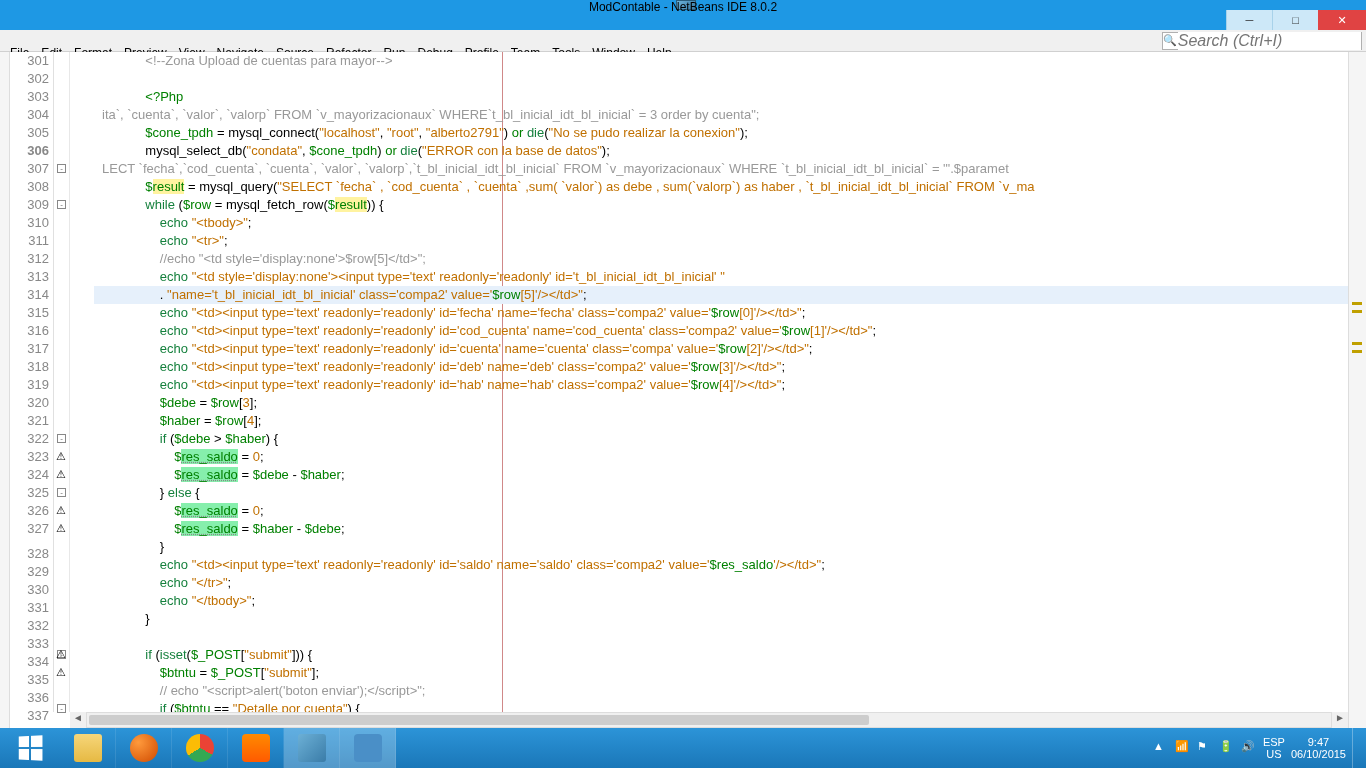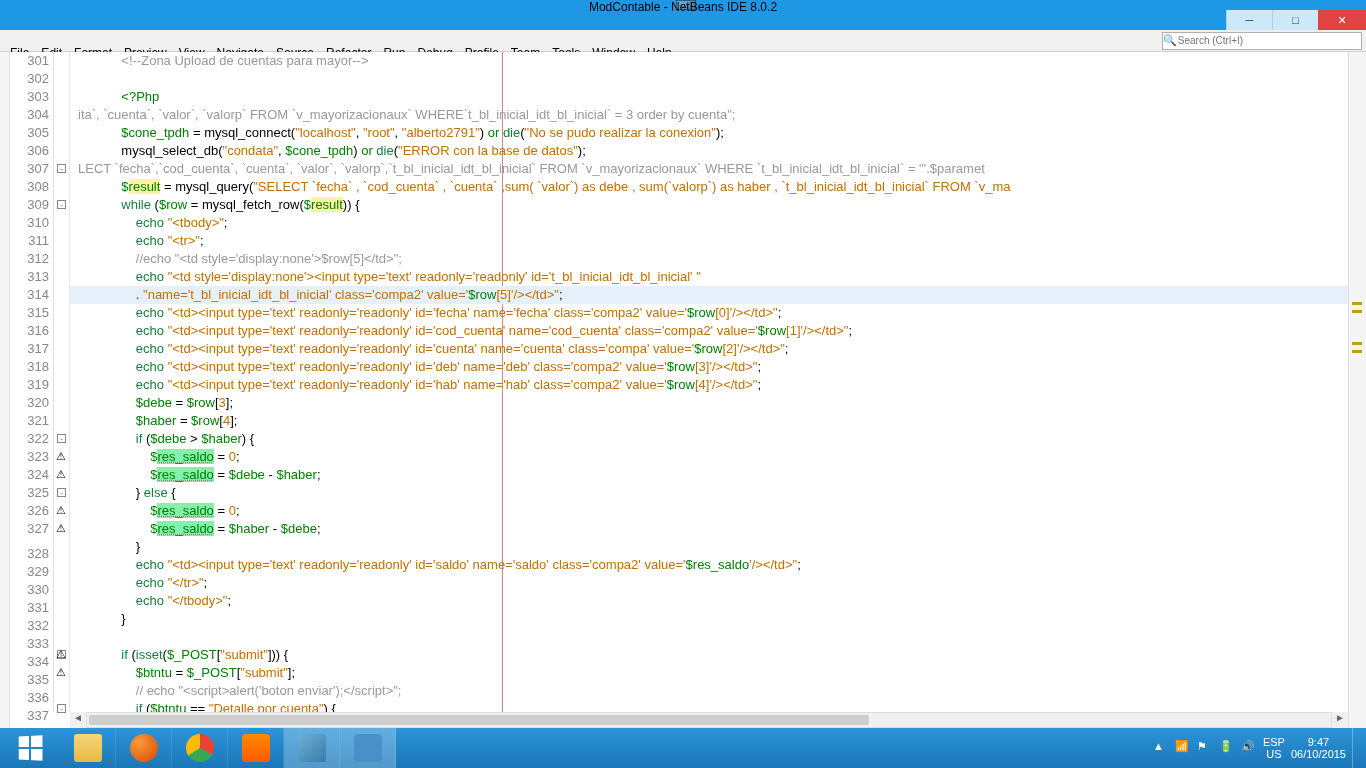--- a/index.html
+++ b/index.html
@@ -11,34 +11,34 @@
 .titlebar .winbtns { margin-left: auto; display: flex; }
 .titlebar .winbtn { width: 46px; height: 20px; display: flex; align-items: center; justify-content: center; font-size: 11px; color: #333; }
 .titlebar .winbtn.close { width: 48px; height: 20px; background: #e04343; color: #fff; }
 .titlebar .winbtn.min, .titlebar .winbtn.max { background: #cde8f8; border-left: 1px solid #a8d2ea; }
 
 .menubar { height: 22px; background: #f0f0f0; border-bottom: 1px solid #d0d0d0; display: flex; align-items: center; font-size: 12px; padding-left: 4px; }
 .menubar .menuitem { padding: 2px 6px; cursor: default; margin-top: 24px; }
 .menubar .menuitem span.u { text-decoration: underline; }
 .menubar .searchbox { margin-left: auto; margin-right: 4px; display: flex; align-items: center; border: 1px solid #b0b0b0; height: 18px; background: #fff; width: 200px; }
 .menubar .searchbox .sicon { width: 16px; font-size: 11px; color: #555; text-align: center; }
-.menubar .searchbox input { border: none; outline: none; font-size: 10px; width: 100%; color: #888; }
+.menubar .searchbox input { border: none; outline: none; font-size: 16px; width: 100%; color: #888; font-style: italic; }
 
 .editor-area { position: absolute; top: 52px; left: 0; right: 0; bottom: 40px; background: #fff; display: flex; }
 .left-bump { width: 10px; background: #f5f5f5; border-right: 1px solid #ddd; }
 .right-bump { width: 18px; background: #f5f5f5; border-left: 1px solid #ddd; position: relative; }
 .right-bump .marker { position: absolute; left: 3px; width: 10px; height: 3px; background: #c0a000; }
 
 .code-wrap { flex: 1; position: relative; overflow: hidden; }
 .gutter-ln { position: absolute; left: 0; top: 0; bottom: 16px; width: 44px; background: #fff; border-right: 1px solid #e0e0e0; font-family: Consolas, monospace; font-size: 13px; color: #888; text-align: right; padding-right: 4px; }
 .gutter-gl { position: absolute; left: 44px; top: 0; bottom: 16px; width: 16px; background: #fff; border-right: 1px solid #e8e8e8; }
 .gutter-gl .glyph { position: absolute; width: 9px; height: 9px; left: 3px; border: 1px solid #888; font-size: 8px; line-height: 7px; text-align: center; color: #666; background: #fff; cursor: pointer; }
 .gutter-gl .warn { position: absolute; width: 12px; height: 12px; left: 1px; font-size: 11px; line-height: 12px; text-align: center; }
 .code-content { position: absolute; left: 60px; right: 0; top: 0; bottom: 16px; font-family: Consolas, "Courier New", monospace; font-size: 13px; overflow: hidden; white-space: pre; }
-.line { height: 18px; line-height: 18px; position: relative; padding-left: 8px; }
+.line { height: 18px; line-height: 18px; position: relative; padding-left: 8px; margin-left: 24px; }
 .line.hl { background: #e6f0fb; }
 .margin-ruler { position: absolute; top: 0; bottom: 16px; left: 492px; width: 1px; background: #d08888; pointer-events: none; }
 
 .tok-comment { color: #999; }
 .tok-kw { color: #15803d; }
 .tok-str { color: #c07000; }
 .tok-green { color: #008000; }
 .tok-fn { color: #000; }
 .hl-y { background: #fff3a0; text-align: center; }
 .hl-u { background: #86efac; text-decoration: underline dotted #888; }
@@ -99,21 +99,21 @@
 
 <div class="editor-area">
   <div class="left-bump"></div>
   <div class="code-wrap">
     <div class="gutter-ln" id="gutter-ln">
         <div style="height: 18px; line-height: 18px;">301</div>
         <div style="height: 18px; line-height: 18px;">302</div>
         <div style="height: 18px; line-height: 18px;">303</div>
         <div style="height: 18px; line-height: 18px;">304</div>
         <div style="height: 18px; line-height: 18px;">305</div>
-        <div style="height: 18px; line-height: 18px;">306</div>
+        <div style="height: 18px; line-height: 18px; font-weight: bold;">306</div>
         <div style="height: 18px; line-height: 18px;">307</div>
         <div style="height: 18px; line-height: 18px;">308</div>
         <div style="height: 18px; line-height: 18px;">309</div>
         <div style="height: 18px; line-height: 18px;">310</div>
         <div style="height: 18px; line-height: 18px;">311</div>
         <div style="height: 18px; line-height: 18px;">312</div>
         <div style="height: 18px; line-height: 18px;">313</div>
         <div style="height: 18px; line-height: 18px;">314</div>
         <div style="height: 18px; line-height: 18px;">315</div>
         <div style="height: 18px; line-height: 18px;">316</div>

